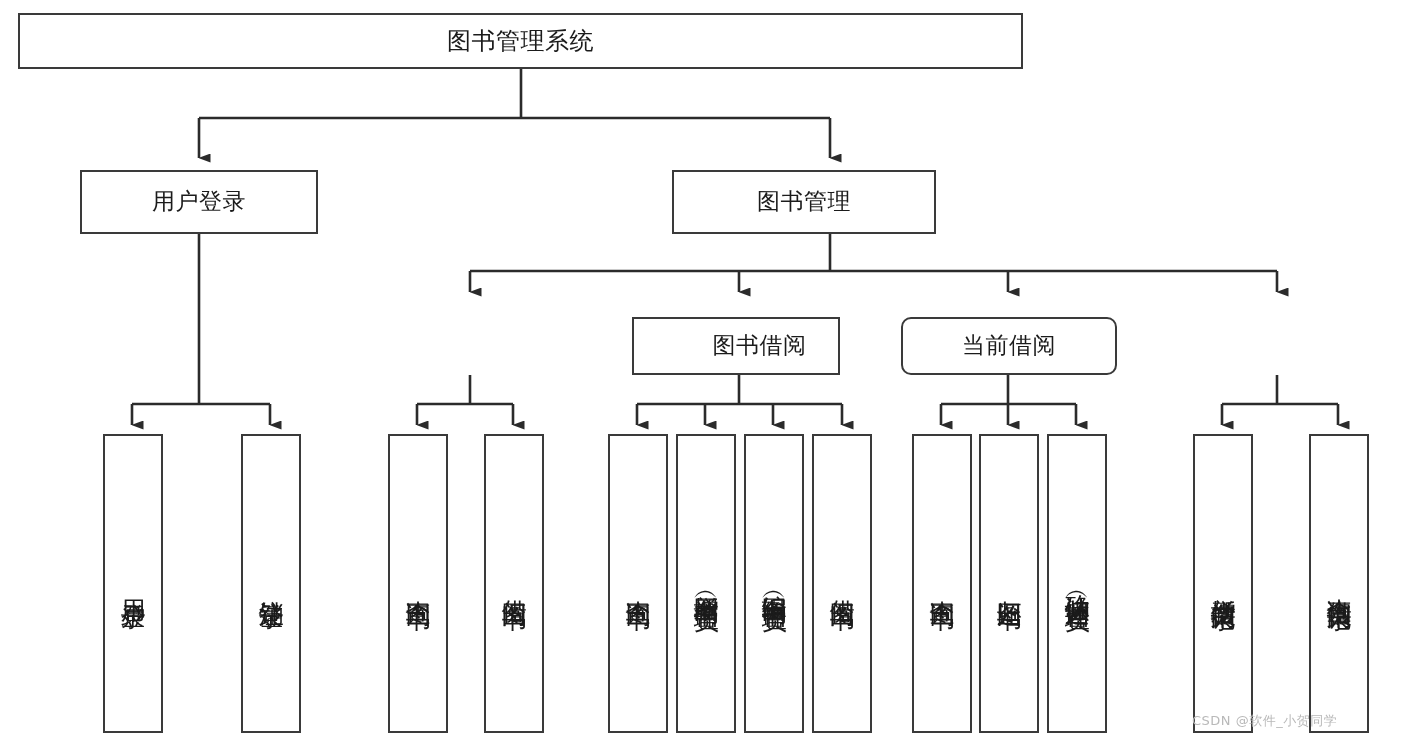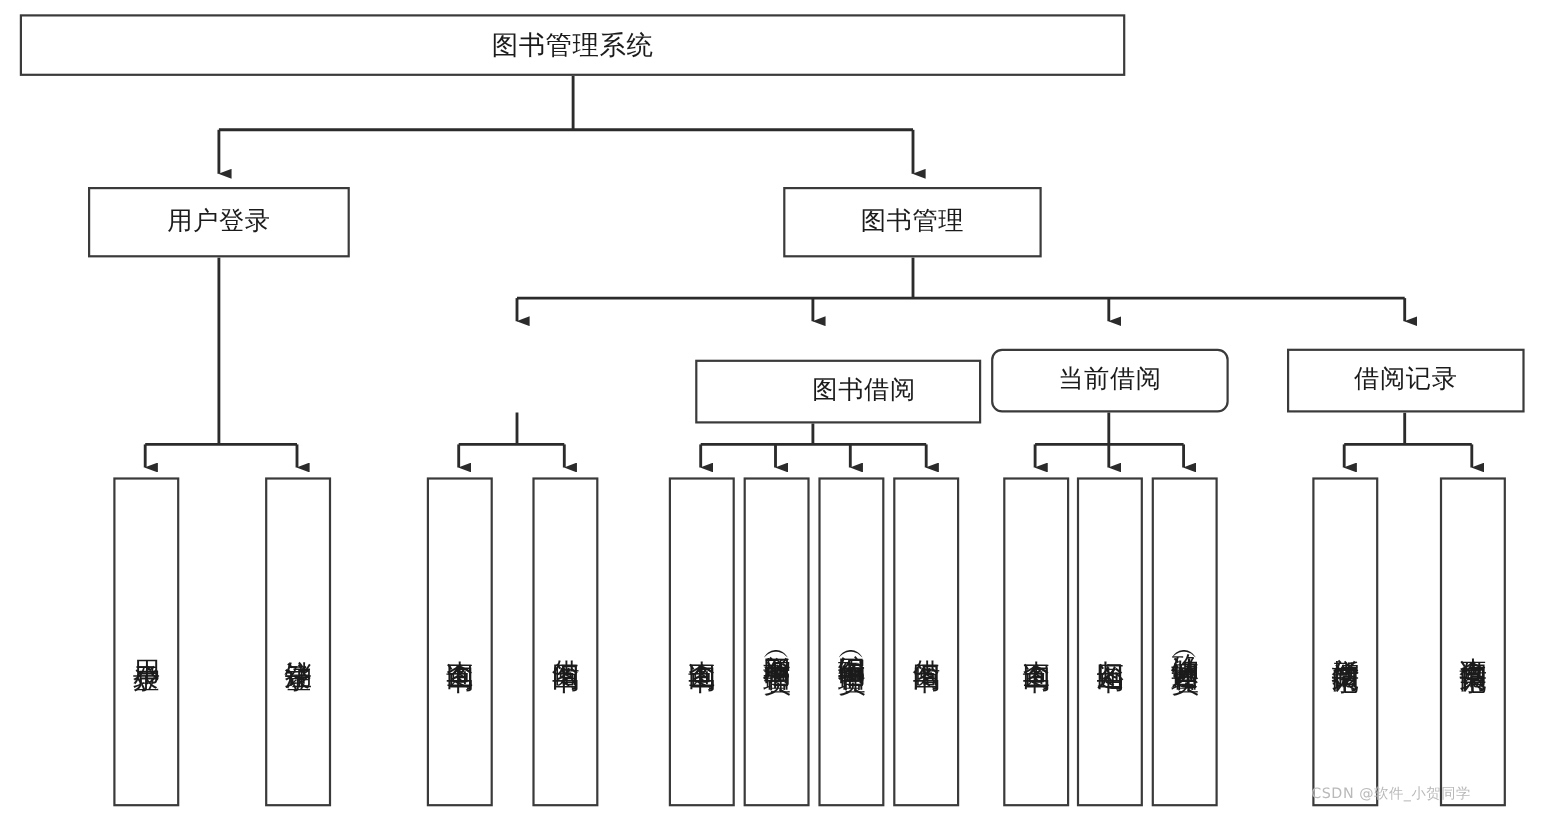--- a/index.html
+++ b/index.html
@@ -133,36 +133,33 @@
   </svg>
 
   <div class="node horizontal root" style="left:18px; top:13px; width:1005px; height:56px;">
     <span class="node-label">图书管理系统</span>
   </div>
 
   <div class="node horizontal" style="left:80px; top:170px; width:238px; height:64px;">
     <span class="node-label">用户登录</span>
   </div>
 
-  <div class="node horizontal" style="left:712px; top:170px; width:235px; height:64px;">
+  <div class="node horizontal" style="left:672px; top:170px; width:264px; height:64px;">
     <span class="node-label">图书管理</span>
   </div>
 
 
-  <div class="node horizontal" style="left:632px; top:327px; width:260px; height:58px;padding-left:47px;">
+  <div class="node horizontal" style="left:632px; top:317px; width:208px; height:58px;padding-left:47px;">
     <span class="node-label">图书借阅</span>
   </div>
 
   <div class="node horizontal" style="left:901px; top:317px; width:216px; height:58px;border-radius:10px;">
     <span class="node-label">当前借阅</span>
   </div>
 
-  <div class="node horizontal" style="left:1170px; top:317px; width:216px; height:58px;">
-    <span class="node-label">借阅记录</span>
-  </div>
 
   <div class="node vertical" style="left:103px; top:434px; width:60px; height:299px;">
     <span class="node-label">用户登录</span>
   </div>
 
   <div class="node vertical" style="left:241px; top:434px; width:60px; height:299px;">
     <span class="node-label">注销登录</span>
   </div>
 
   <div class="node vertical" style="left:388px; top:434px; width:60px; height:299px;">

